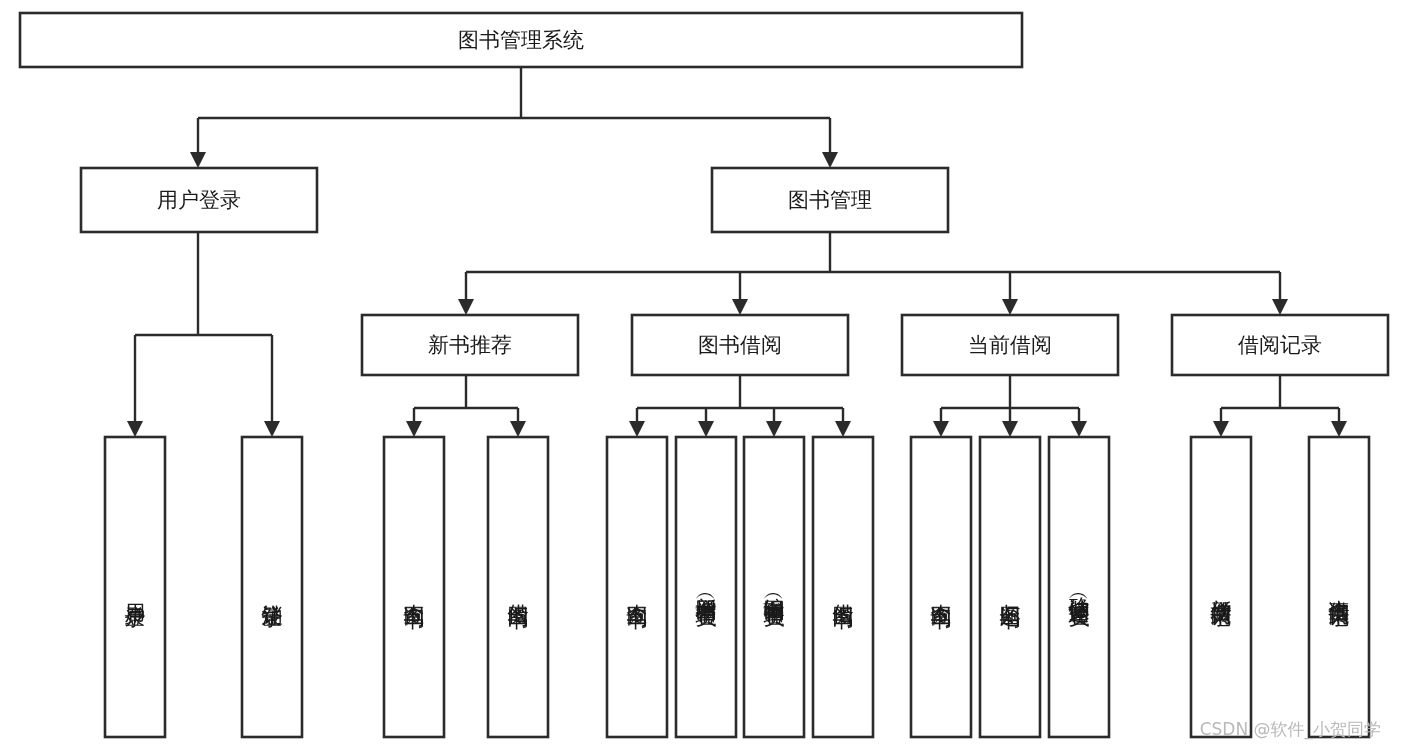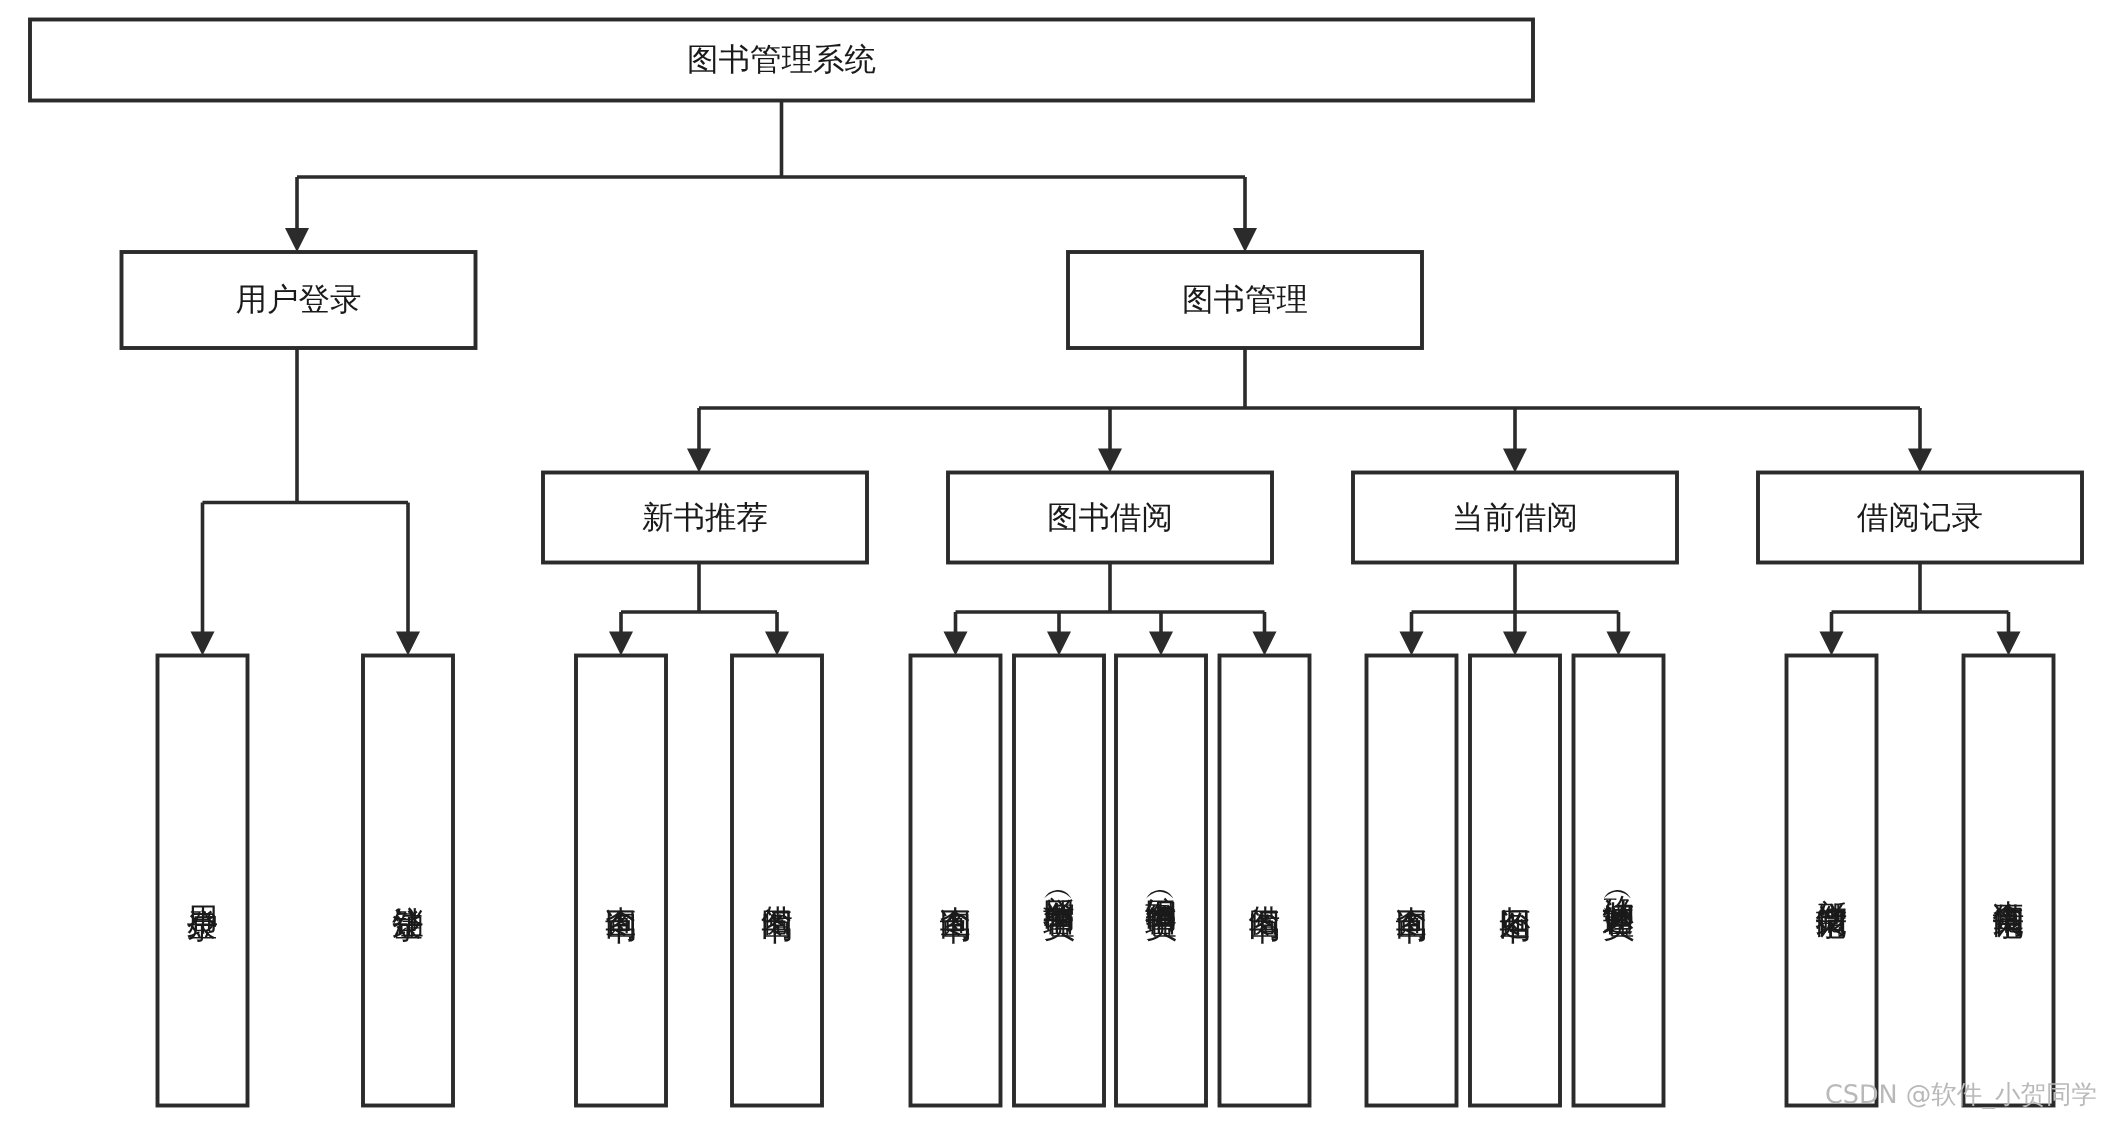--- a/index.html
+++ b/index.html
@@ -51,21 +51,21 @@
     font-family: "DejaVu Sans", "Liberation Sans", sans-serif;
     fill: #1a1a1a;
     font-size: 21px;
     text-anchor: middle;
     writing-mode: vertical-rl;
     text-orientation: upright;
     letter-spacing: 1.5px;
   }
   .watermark {
     position: absolute;
-    right: 7px;
+    right: 24px;
     bottom: 6px;
     font-family: "DejaVu Sans", "Liberation Sans", sans-serif;
     font-size: 17px;
     color: #b9b9b9;
     white-space: nowrap;
     user-select: none;
   }
 </style>
 </head>
 <body>

